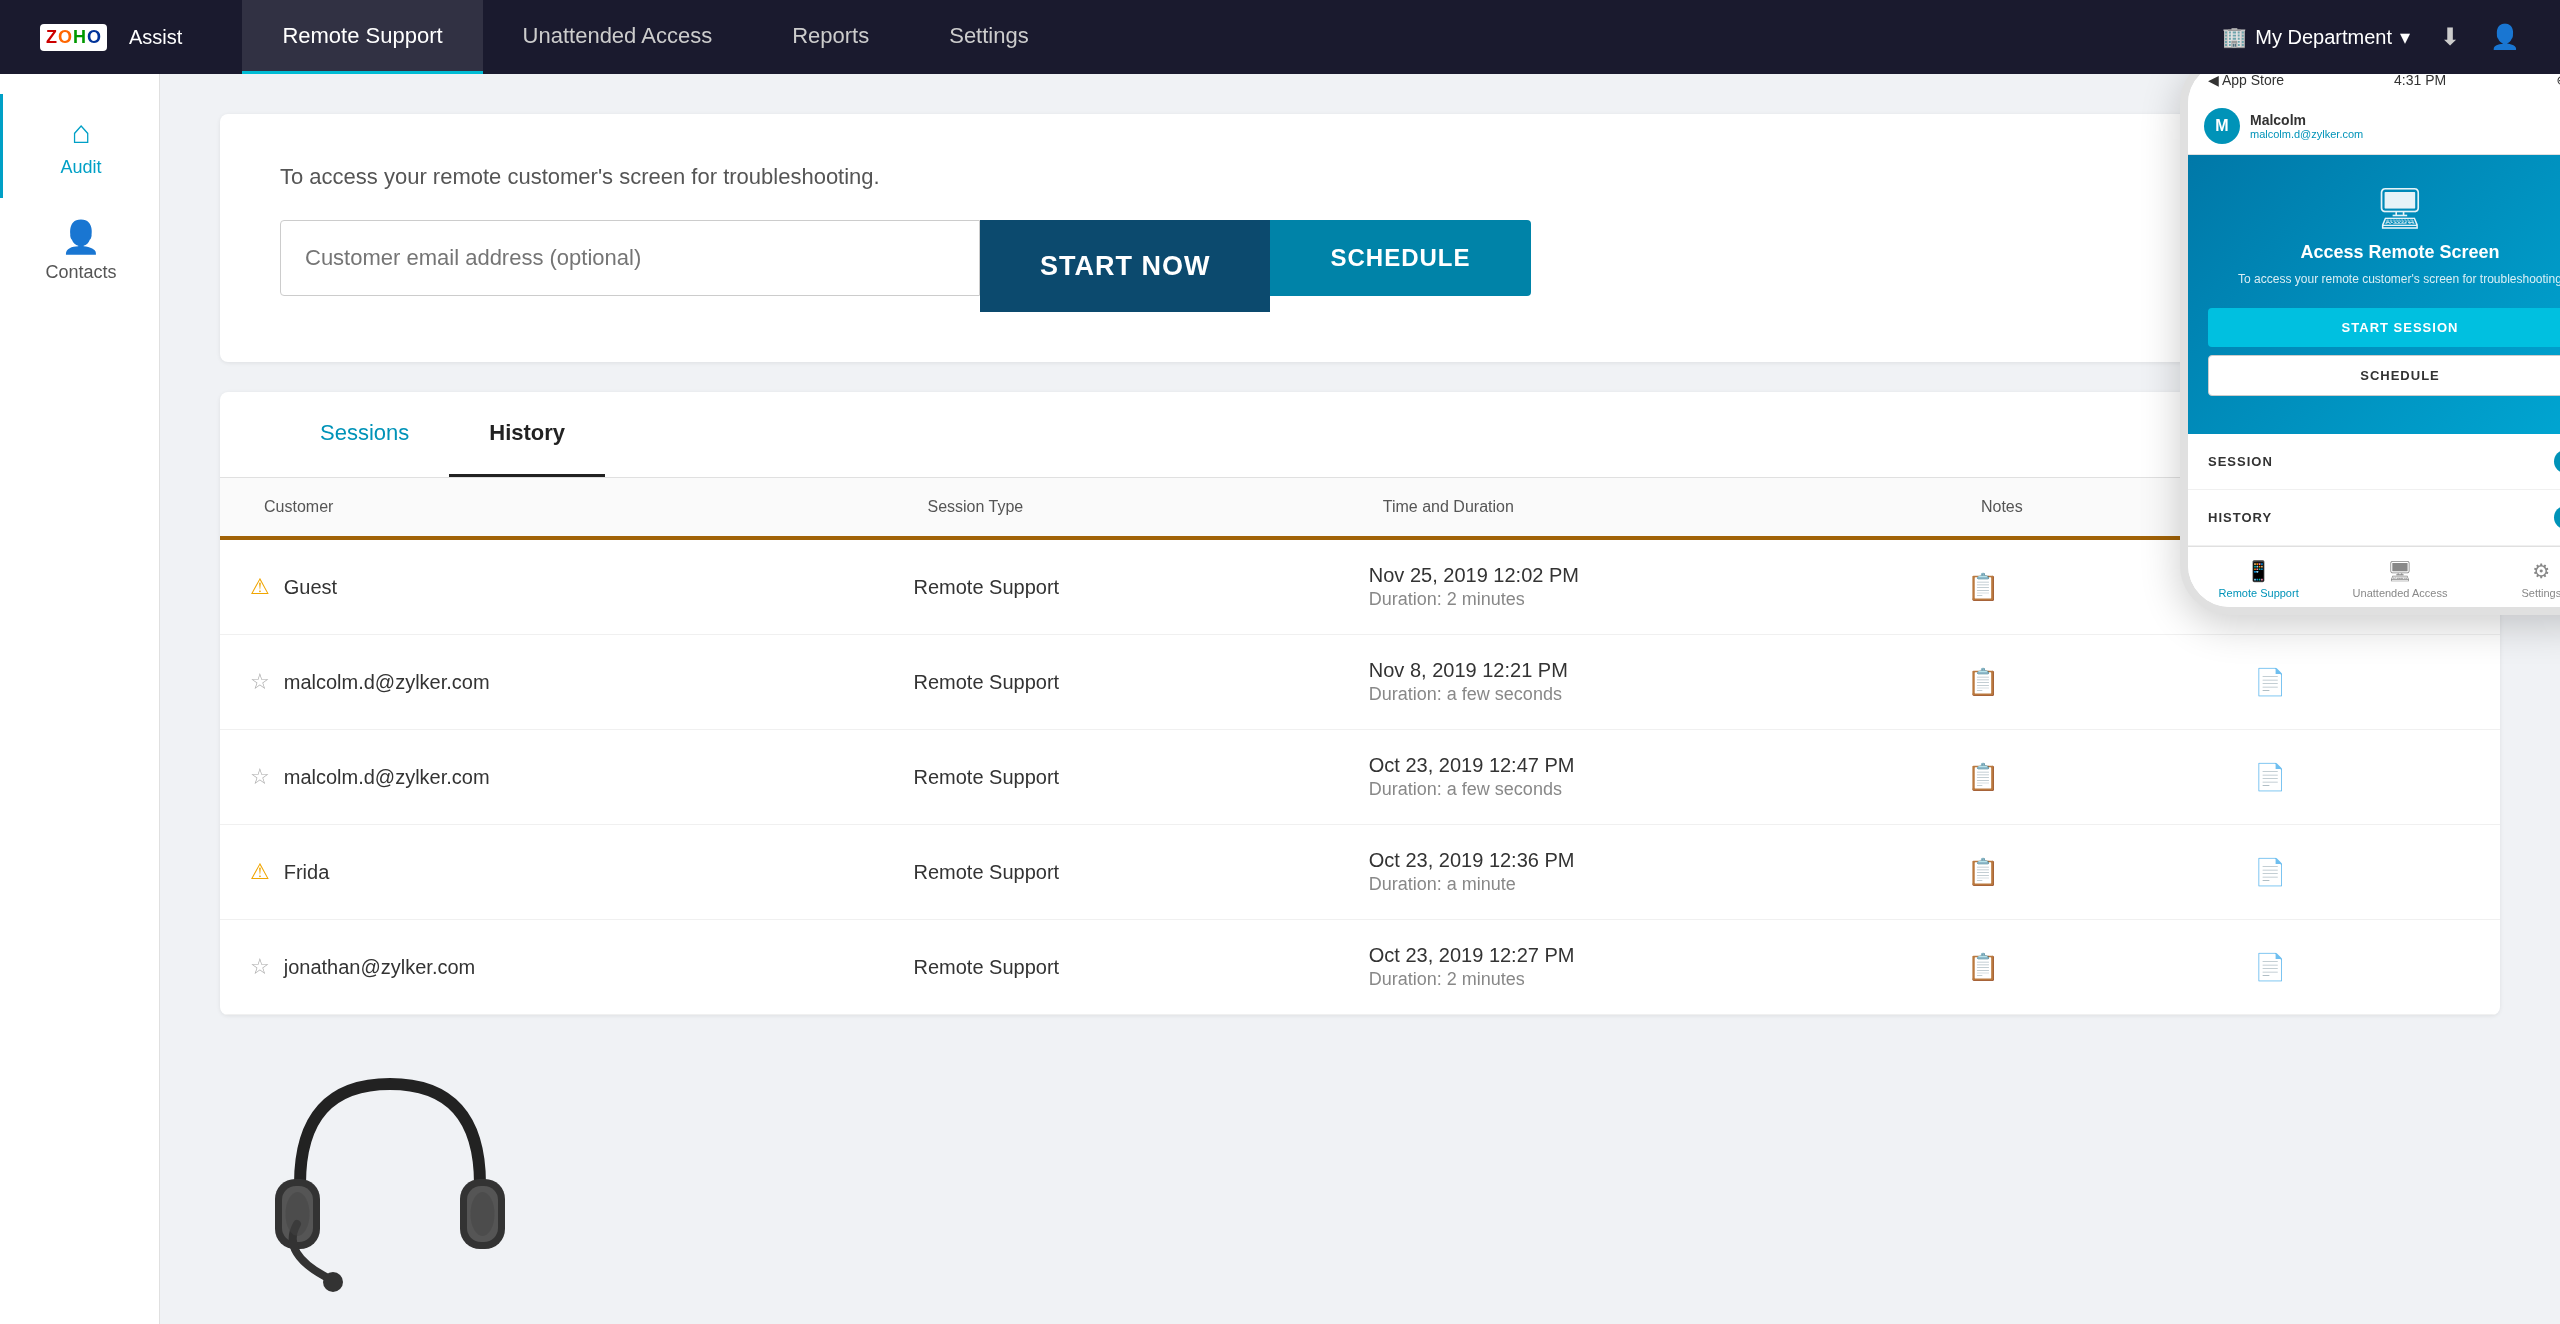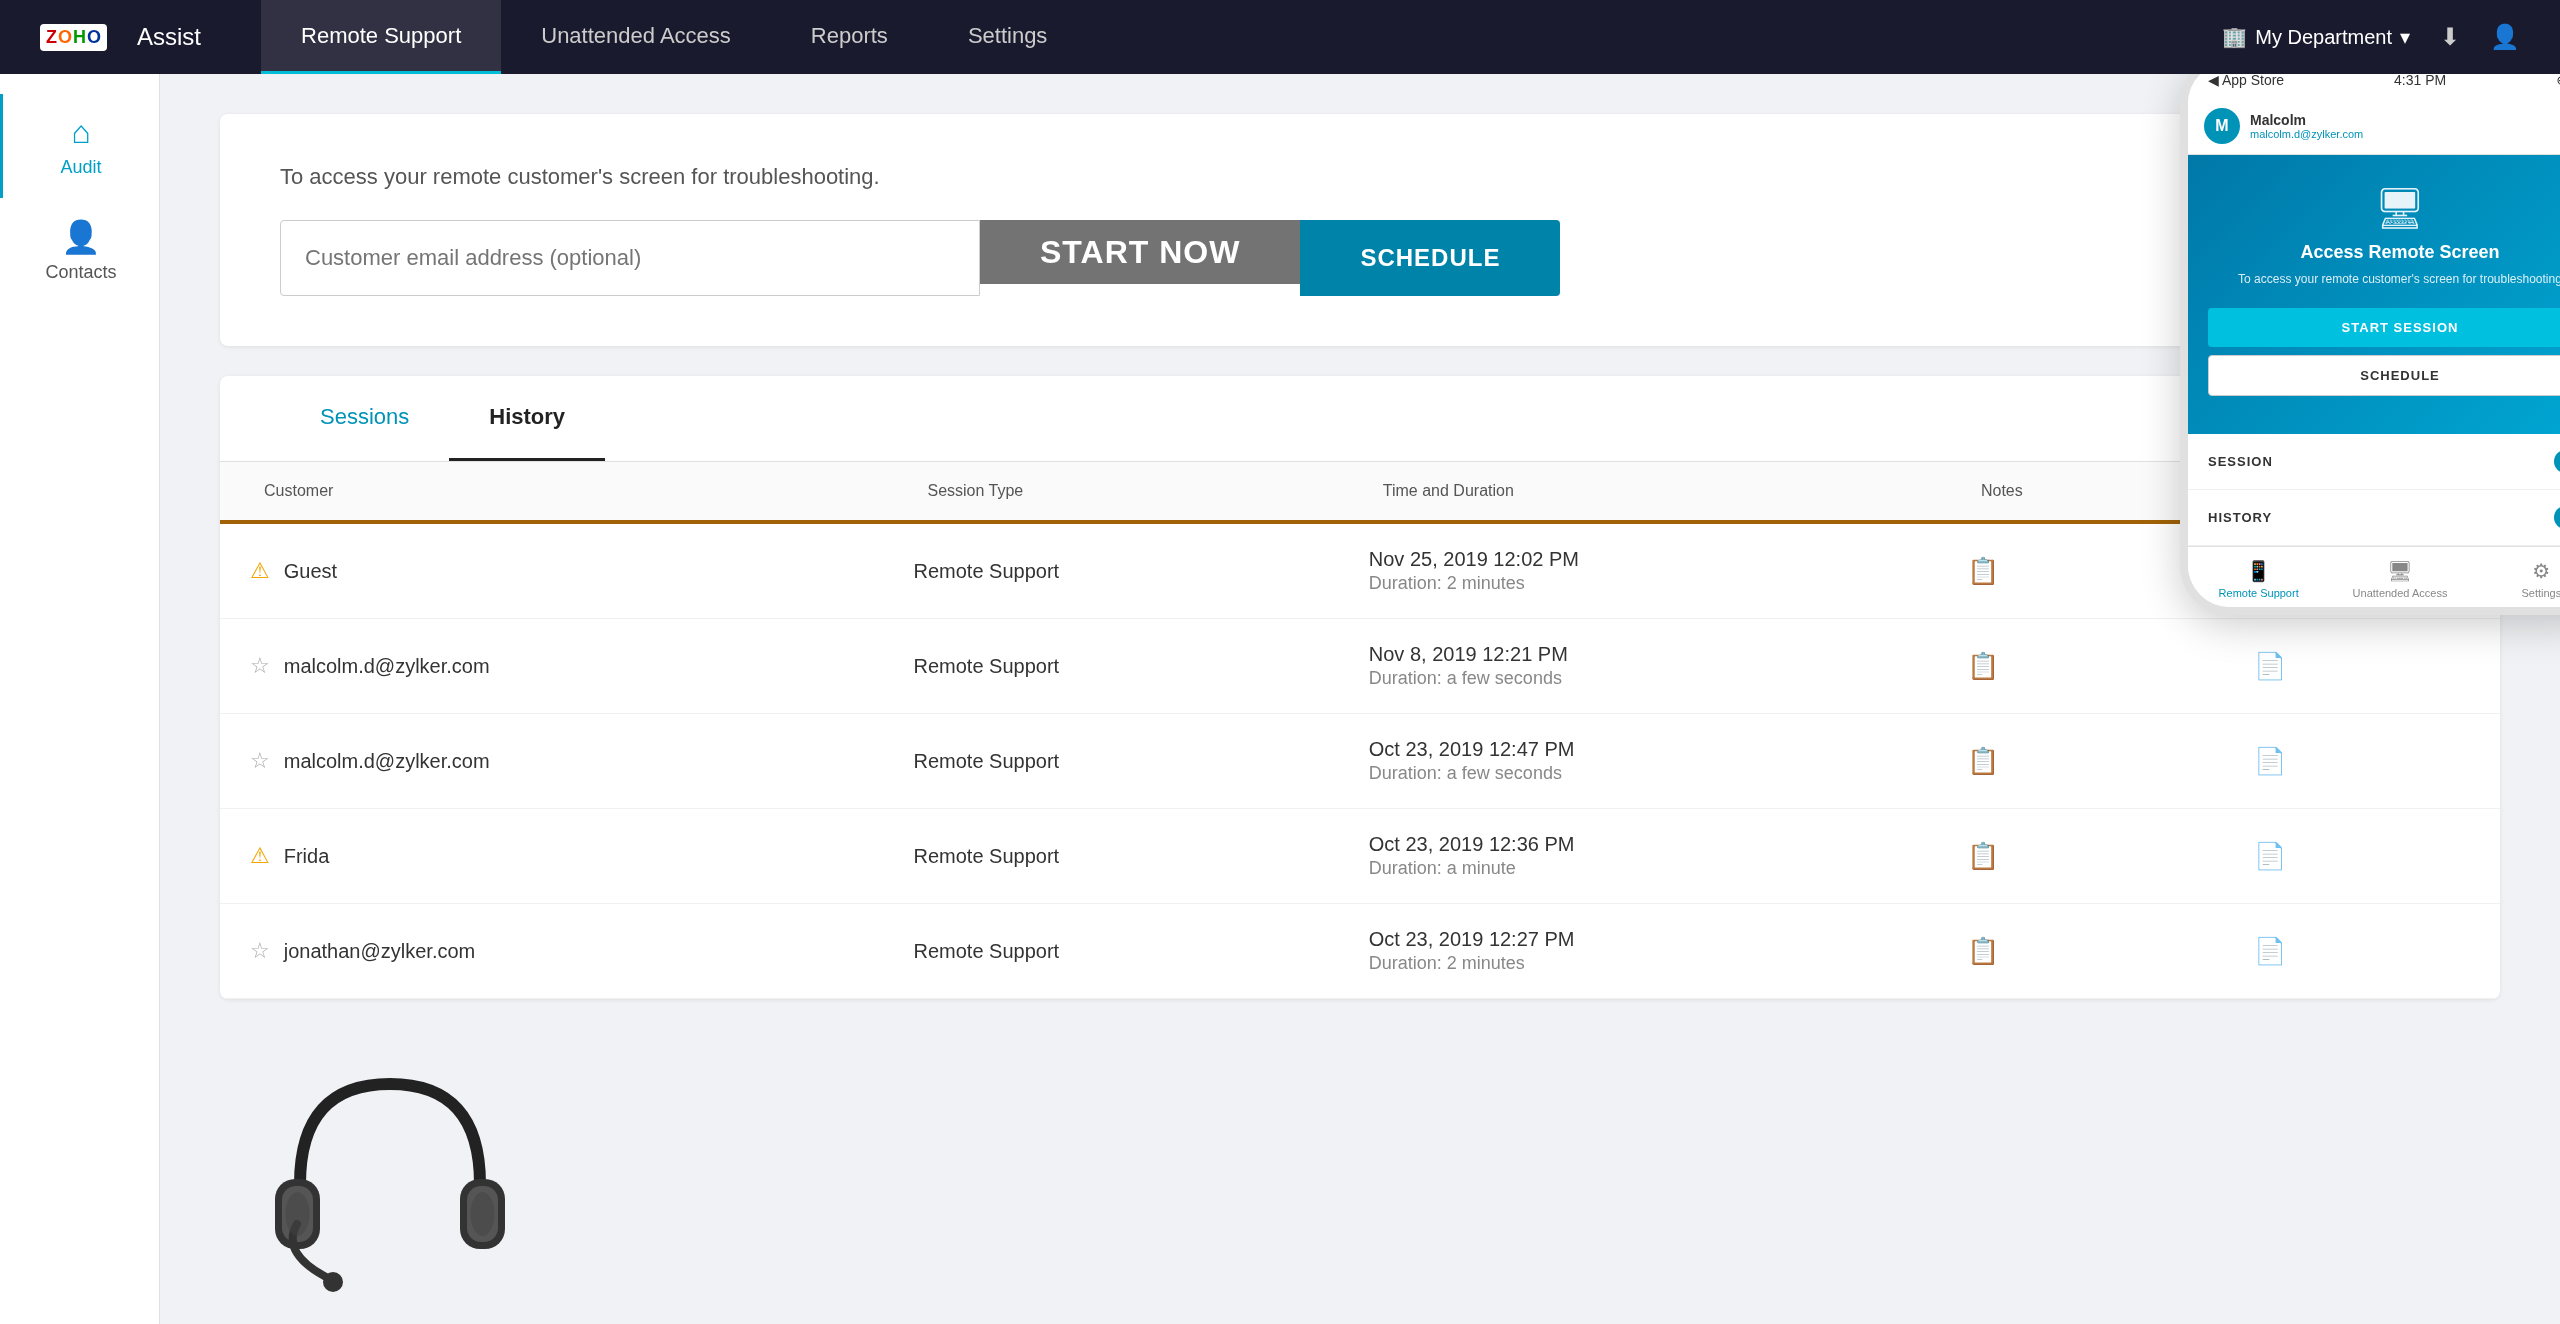--- a/index.html
+++ b/index.html
@@ -34,23 +34,23 @@
       display: flex;
       align-items: center;
       gap: 1px;
     }
     .z-letter { color: #cc0000; }
     .o-letter { color: #ff6600; }
     .h-letter { color: #009900; }
     .o2-letter { color: #003399; }
     .assist-text {
       color: white;
-      font-size: 24px;
+      font-size: 20px;
       font-weight: 500;
-      margin-left: 24px;
+      margin-left: 16px;
     }
     .nav-tabs {
       display: flex;
       align-items: center;
       flex: 1;
     }
     .nav-tab {
       color: #ccc;
       font-size: 22px;
       padding: 0 40px;
@@ -151,25 +151,25 @@
       max-width: 700px;
       height: 76px;
       border: 1px solid #ccc;
       border-radius: 4px 0 0 4px;
       padding: 0 24px;
       font-size: 22px;
       color: #999;
       outline: none;
     }
     .btn-start {
-      height: 64px;
+      height: 92px;
       padding: 0 60px;
-      background: #737373;
-      color: white;
-      font-size: 32px;
+      background: #0c4a6e;
+      color: white;
+      font-size: 27px;
       font-weight: bold;
       border: none;
       cursor: pointer;
       letter-spacing: 1px;
     }
     .btn-schedule {
       height: 76px;
       padding: 0 60px;
       background: #0083a8;
       color: white;

